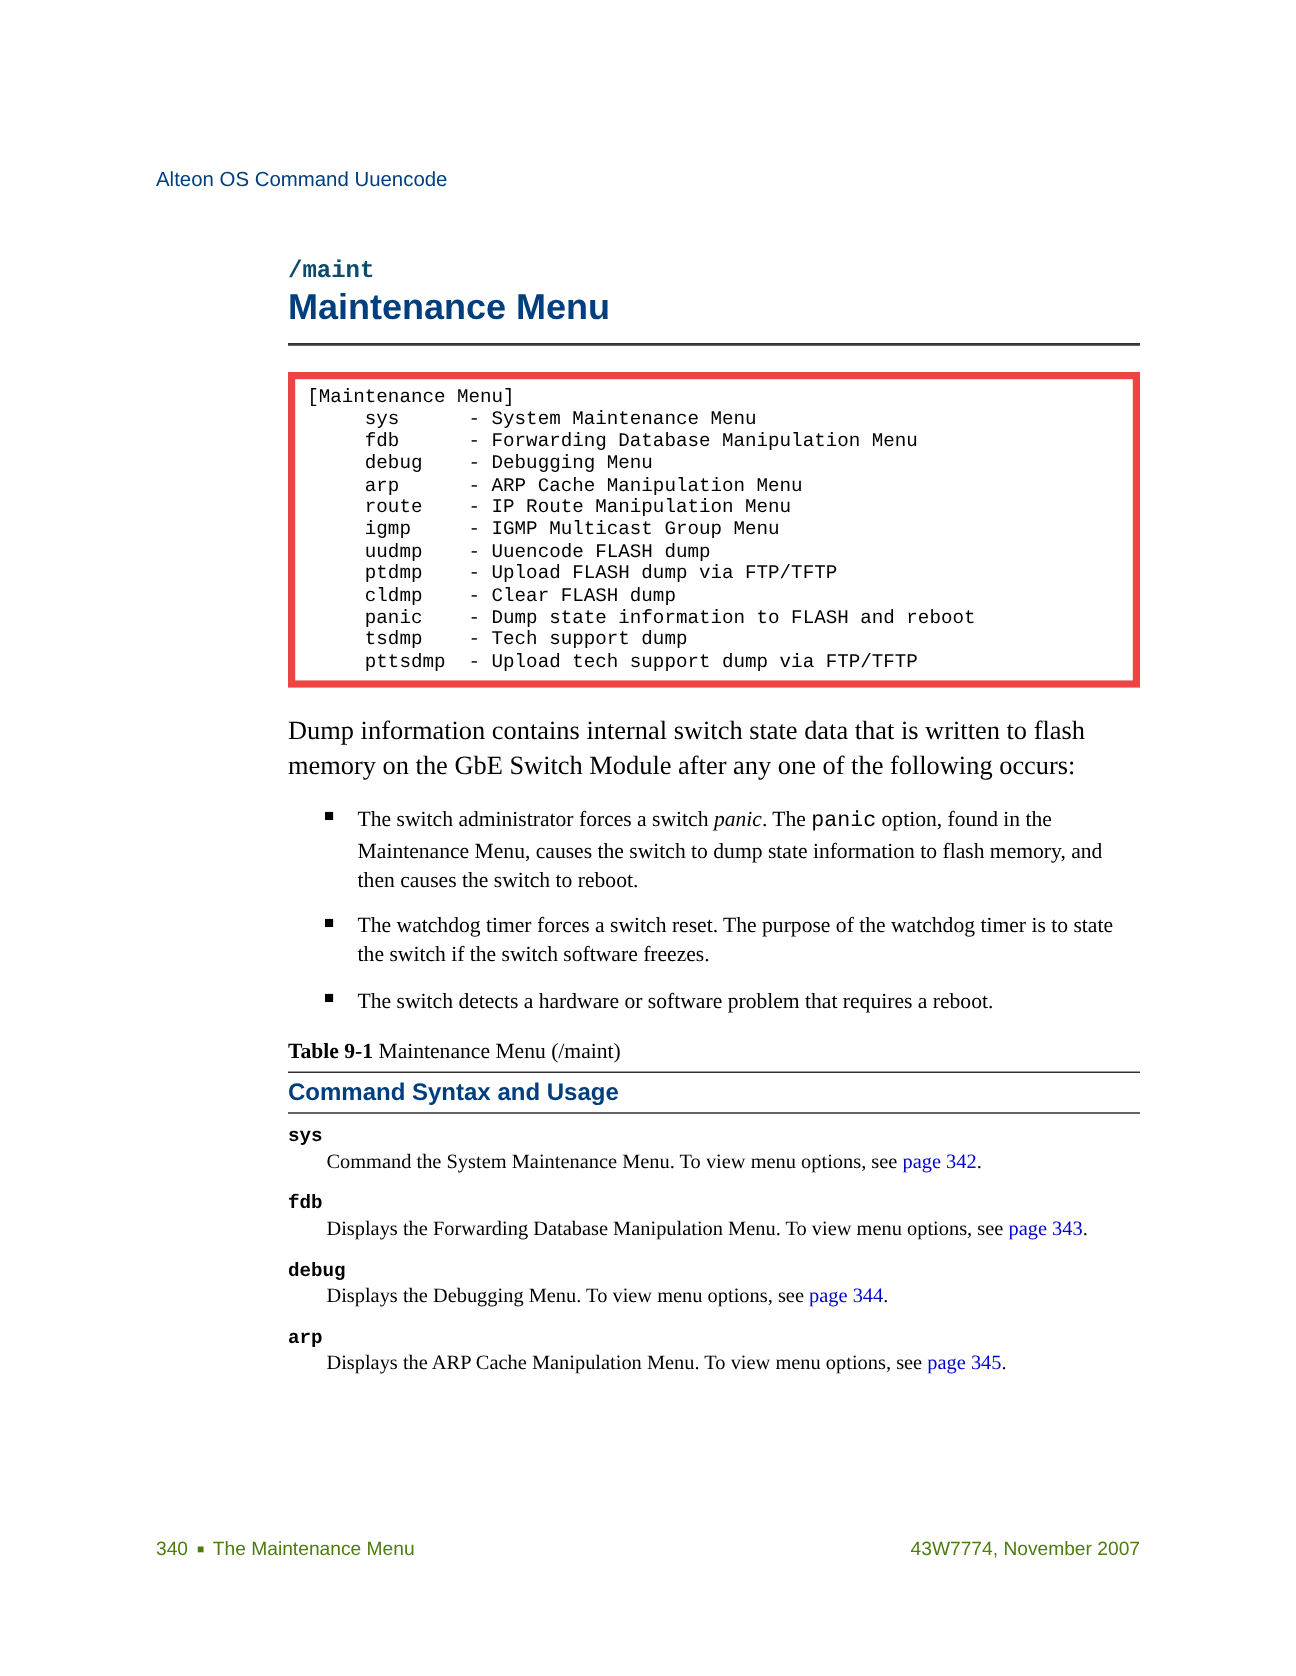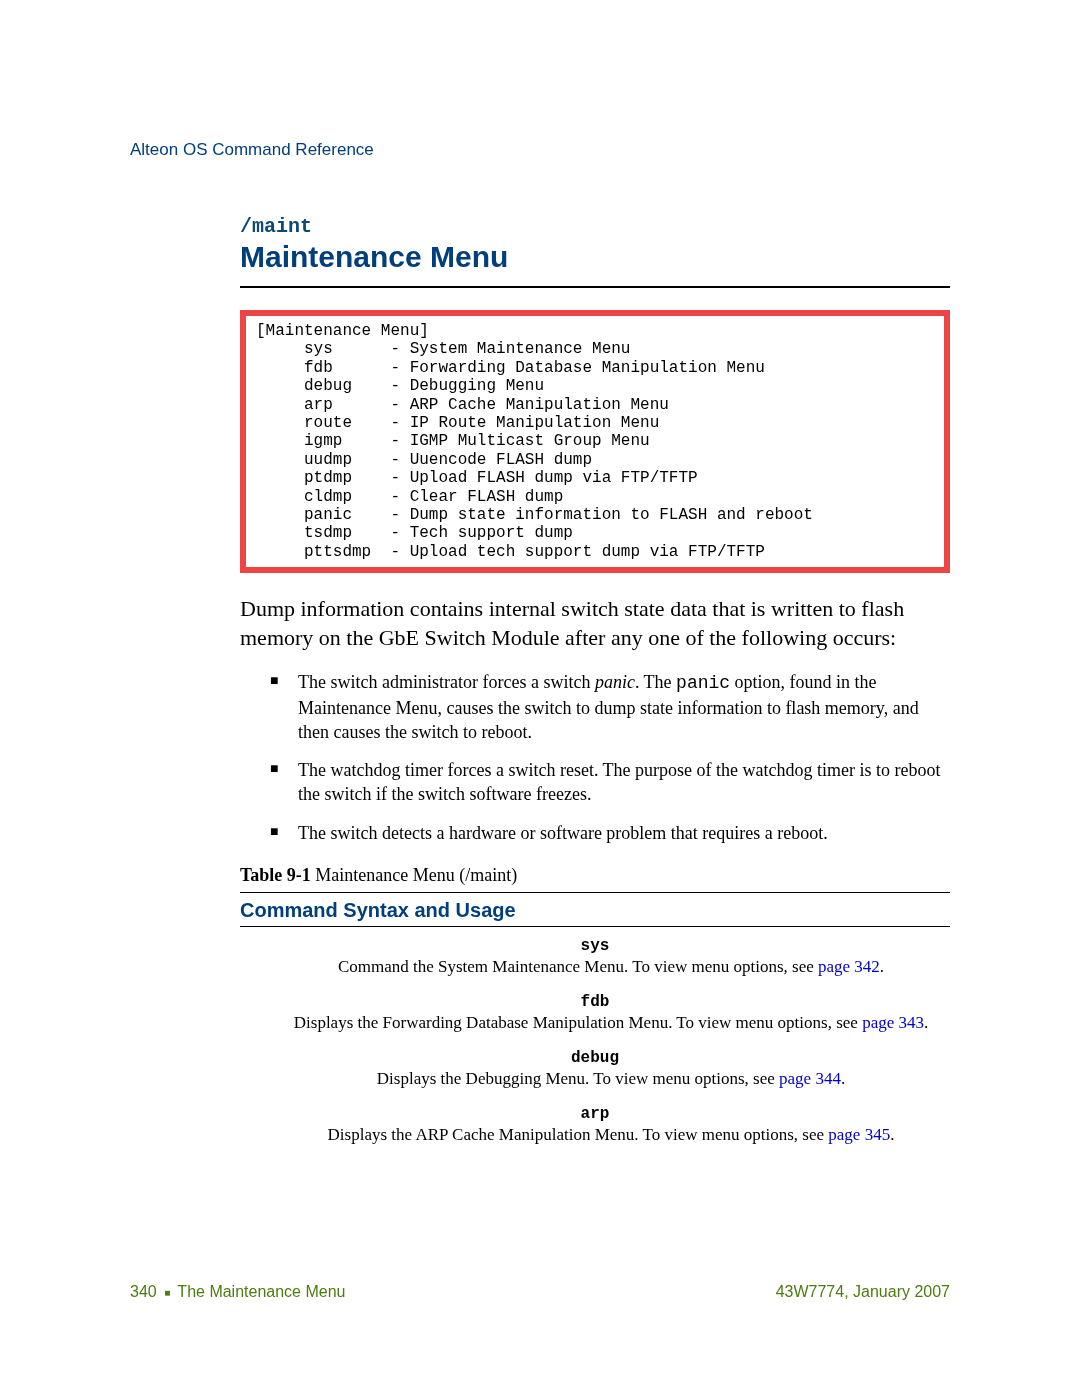--- a/index.html
+++ b/index.html
@@ -97,21 +97,20 @@
     color: #003e7e;
     font-family: "Segoe UI", "Myriad Pro", Arial, sans-serif;
     font-weight: 700;
     font-size: 20px;
     padding: 6px 0 4px 0;
     border-top: 1.5px solid #000;
     border-bottom: 1px solid #000;
   }
   .cmd-entry {
     margin: 10px 0 16px 0;
-    text-align: center;
   }
   .cmd-name {
     font-family: "Courier New", Courier, monospace;
     font-weight: bold;
     font-size: 16px;
   }
   .cmd-desc {
     font-size: 17px;
     margin-left: 32px;
     margin-top: 2px;
@@ -133,21 +132,21 @@
   .footer-bullet {
     font-size: 10px;
     vertical-align: middle;
     padding: 0 3px;
   }
 </style>
 </head>
 <body>
 
 <div class="page">
-  <div class="header-ref">Alteon OS Command Reference</div>
+  <div class="header-ref">Alteon OS Command Uuencode</div>
 
   <div class="content">
     <div class="cmd-path">/maint</div>
     <h1 class="main-title">Maintenance Menu</h1>
     <hr class="hr">
 
 
     <hr class="hr">
 
     <div style="height:22px"></div>
@@ -168,21 +167,21 @@
 
     <p class="body-para">
       <span>Dump information contains internal switch state data that is written to flash memory on the </span><span>GbE Switch Module</span><span> after any one of the following occurs:</span>
     </p>
 
     <ul class="bullets">
       <li>
         <span>The switch administrator forces a switch </span><i>panic</i><span>. The </span><span style="font-family:'Courier New',monospace">panic</span><span> option, found in the Maintenance Menu, causes the switch to dump state information to flash memory, and then causes the switch to reboot.</span>
       </li>
       <li>
-        <span>The watchdog timer forces a switch reset. The purpose of the watchdog timer is to reboot the switch if the switch software freezes.</span>
+        <span>The watchdog timer forces a switch reset. The purpose of the watchdog timer is to state the switch if the switch software freezes.</span>
       </li>
       <li>
         <span>The switch detects a hardware or software problem that requires a reboot.</span>
       </li>
     </ul>
 
     <p class="table-caption">
       <span class="tbl-label">Table 9-1</span><span>  Maintenance Menu (/maint)</span>
     </p>
 
@@ -218,14 +217,14 @@
 
   </div>
 </div>
 
 <div class="footer">
   <div>
     <span>340</span>
     <span class="footer-bullet">■</span>
     <span>The Maintenance Menu</span>
   </div>
-  <div>43W7774, January 2007</div>
+  <div>43W7774, November 2007</div>
 </div>
 
 </body></html>

